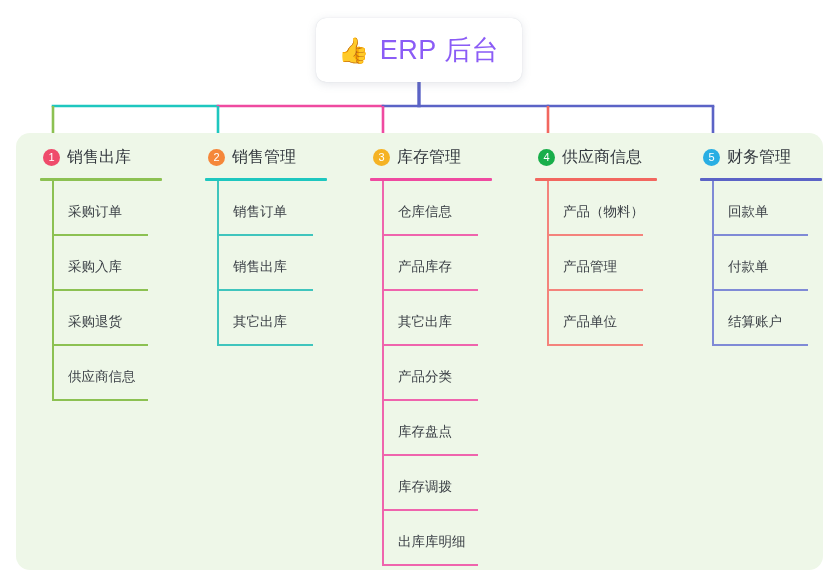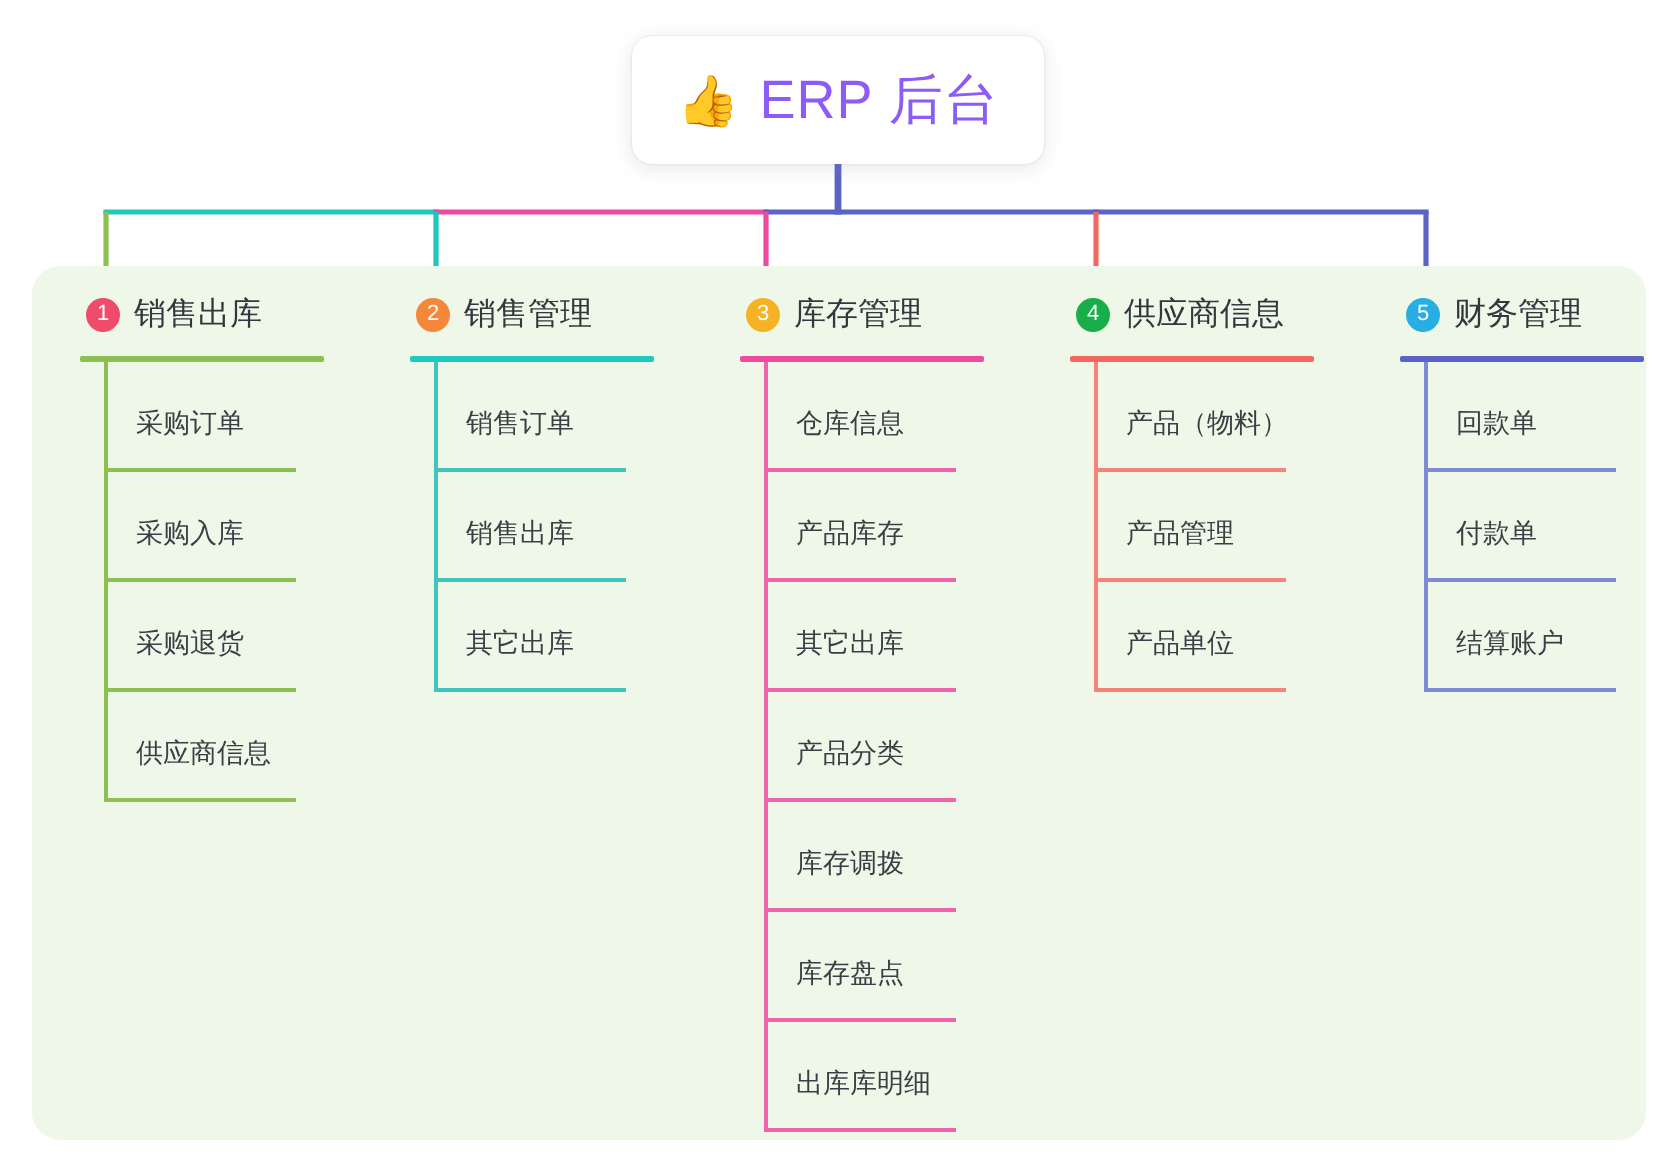--- a/index.html
+++ b/index.html
@@ -221,25 +221,25 @@
           </div>
           <div class="item">
             <span class="item-label">其它出库</span>
             <div class="item-rule" style="background: rgb(239, 100, 173);"></div>
           </div>
           <div class="item">
             <span class="item-label">产品分类</span>
             <div class="item-rule" style="background: rgb(239, 100, 173);"></div>
           </div>
           <div class="item">
+            <span class="item-label">库存盘点</span>
+            <div class="item-rule" style="background: rgb(239, 100, 173);"></div>
+          </div>
+          <div class="item">
             <span class="item-label">库存调拨</span>
-            <div class="item-rule" style="background: rgb(239, 100, 173);"></div>
-          </div>
-          <div class="item">
-            <span class="item-label">库存盘点</span>
             <div class="item-rule" style="background: rgb(239, 100, 173);"></div>
           </div>
           <div class="item">
             <span class="item-label">出库库明细</span>
             <div class="item-rule" style="background: rgb(239, 100, 173);"></div>
           </div>
         </div>
       </div>
       <div class="column" style="left: 535px;">
         <div class="col-head">

